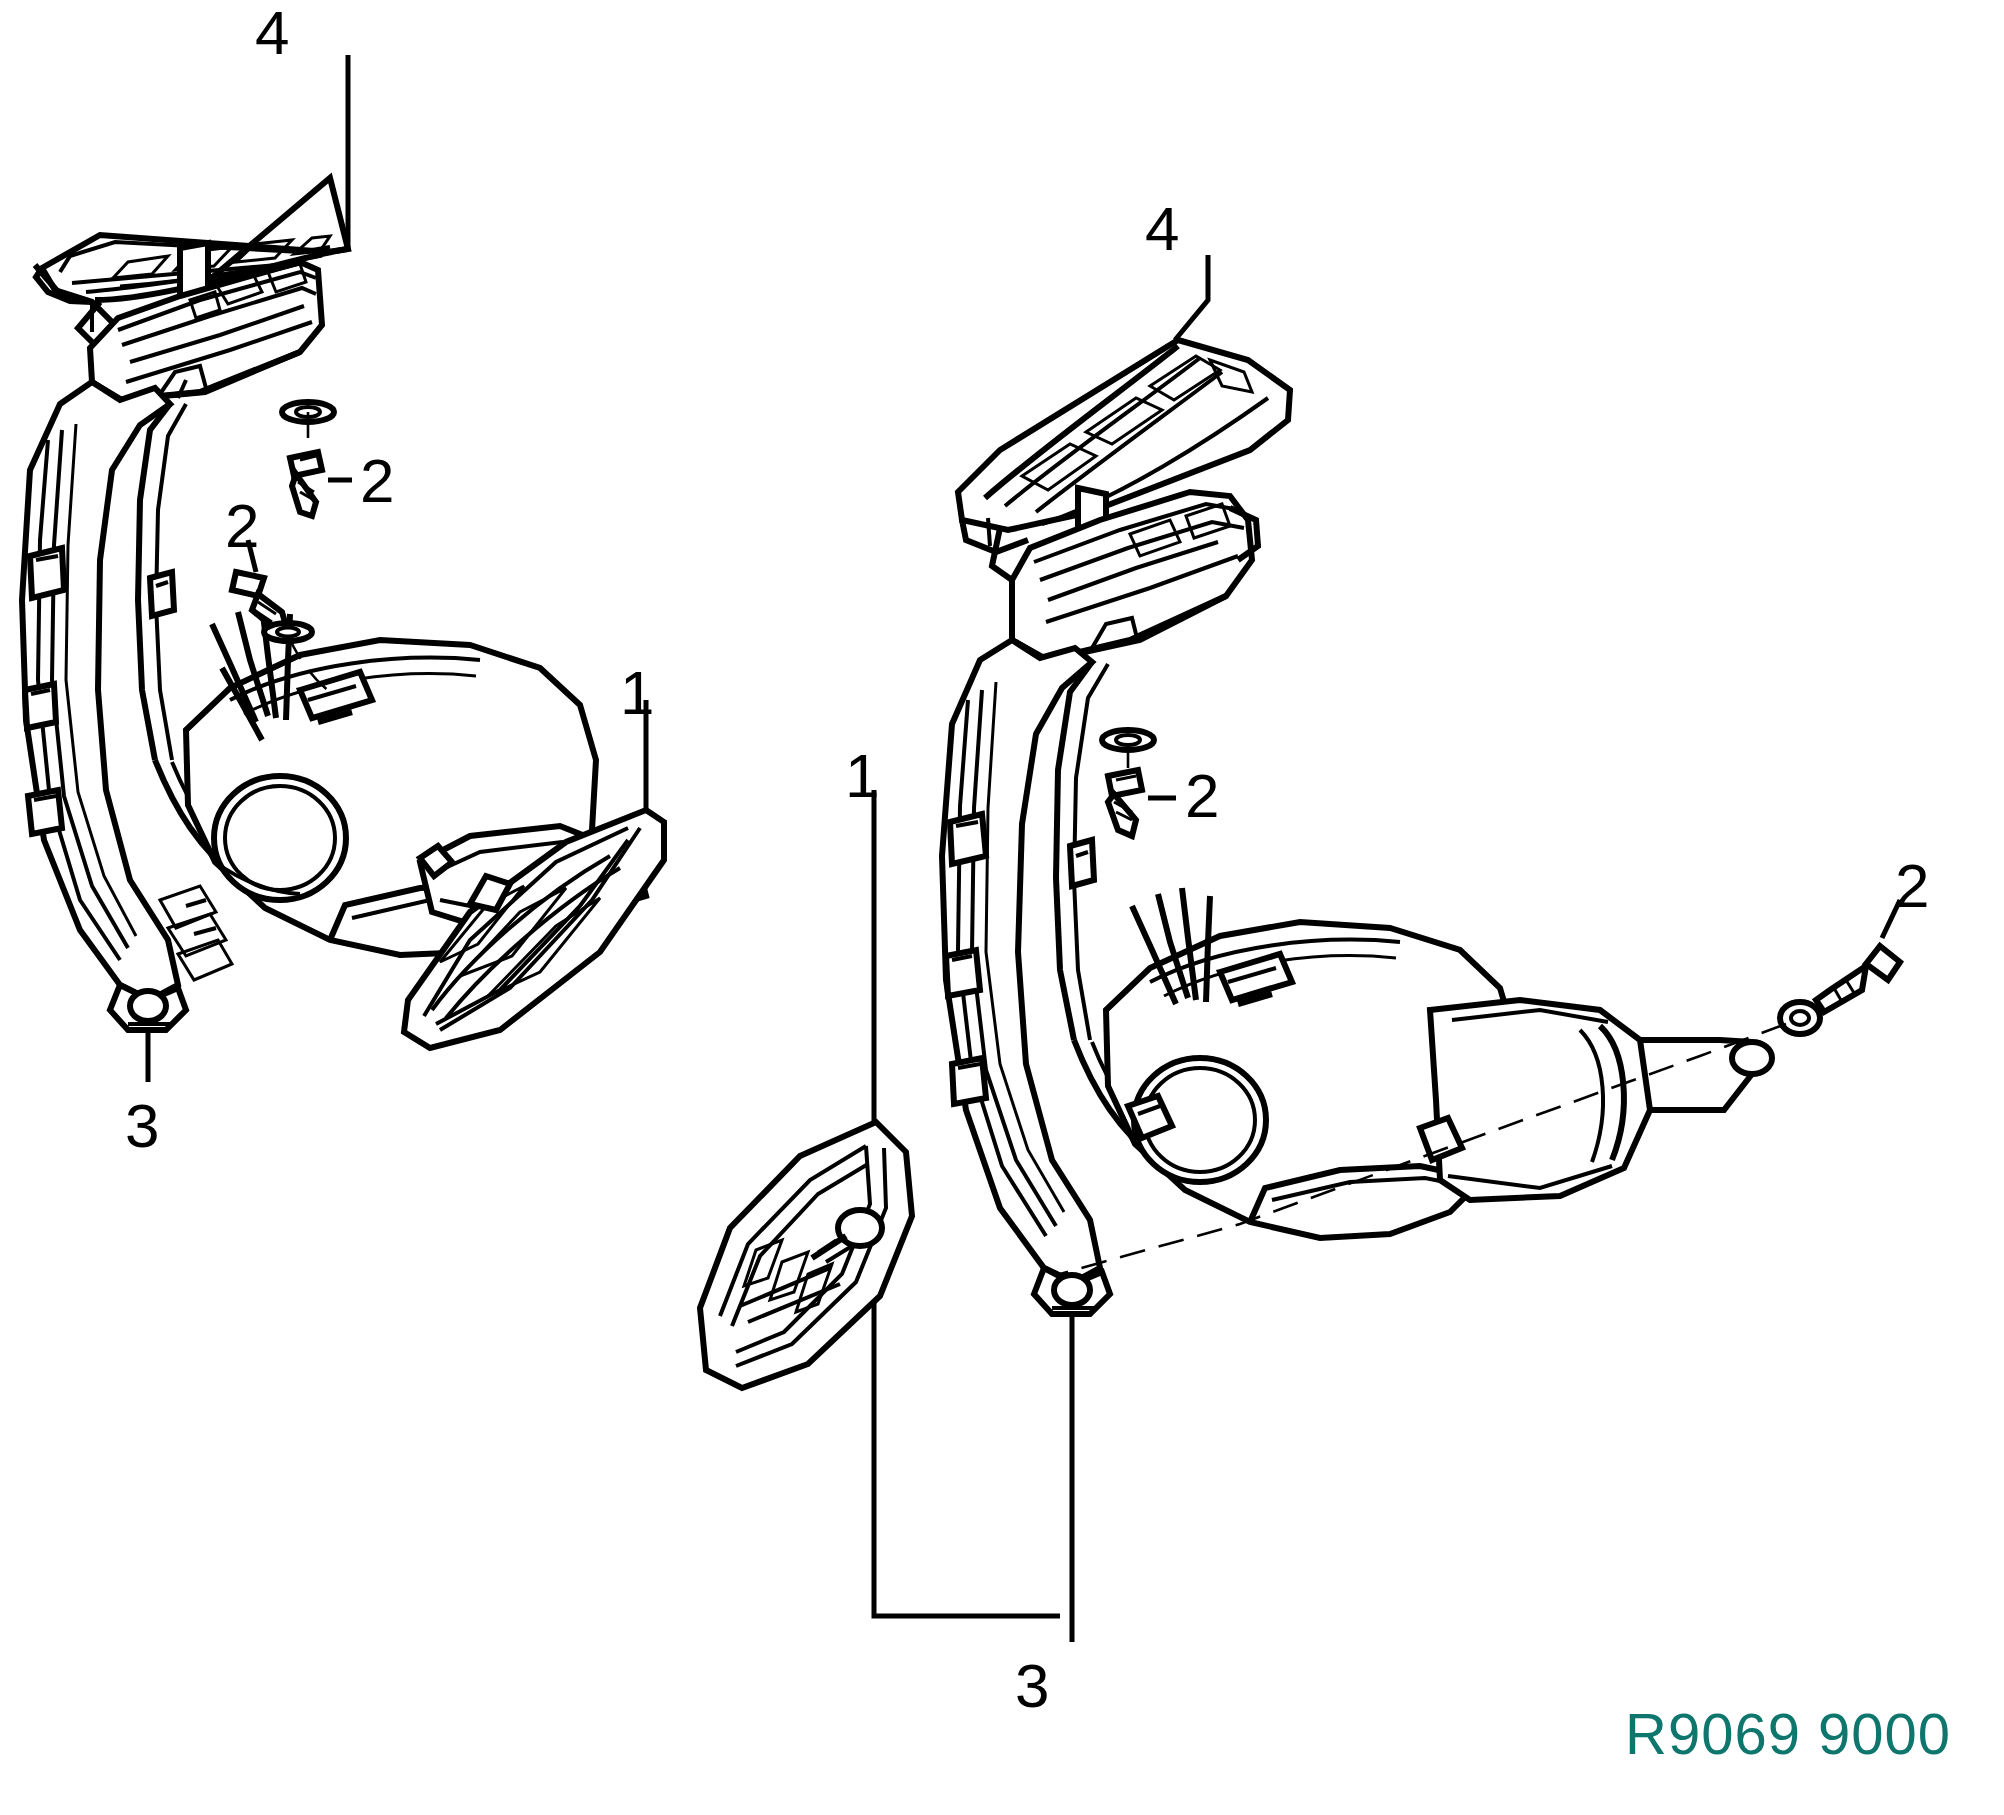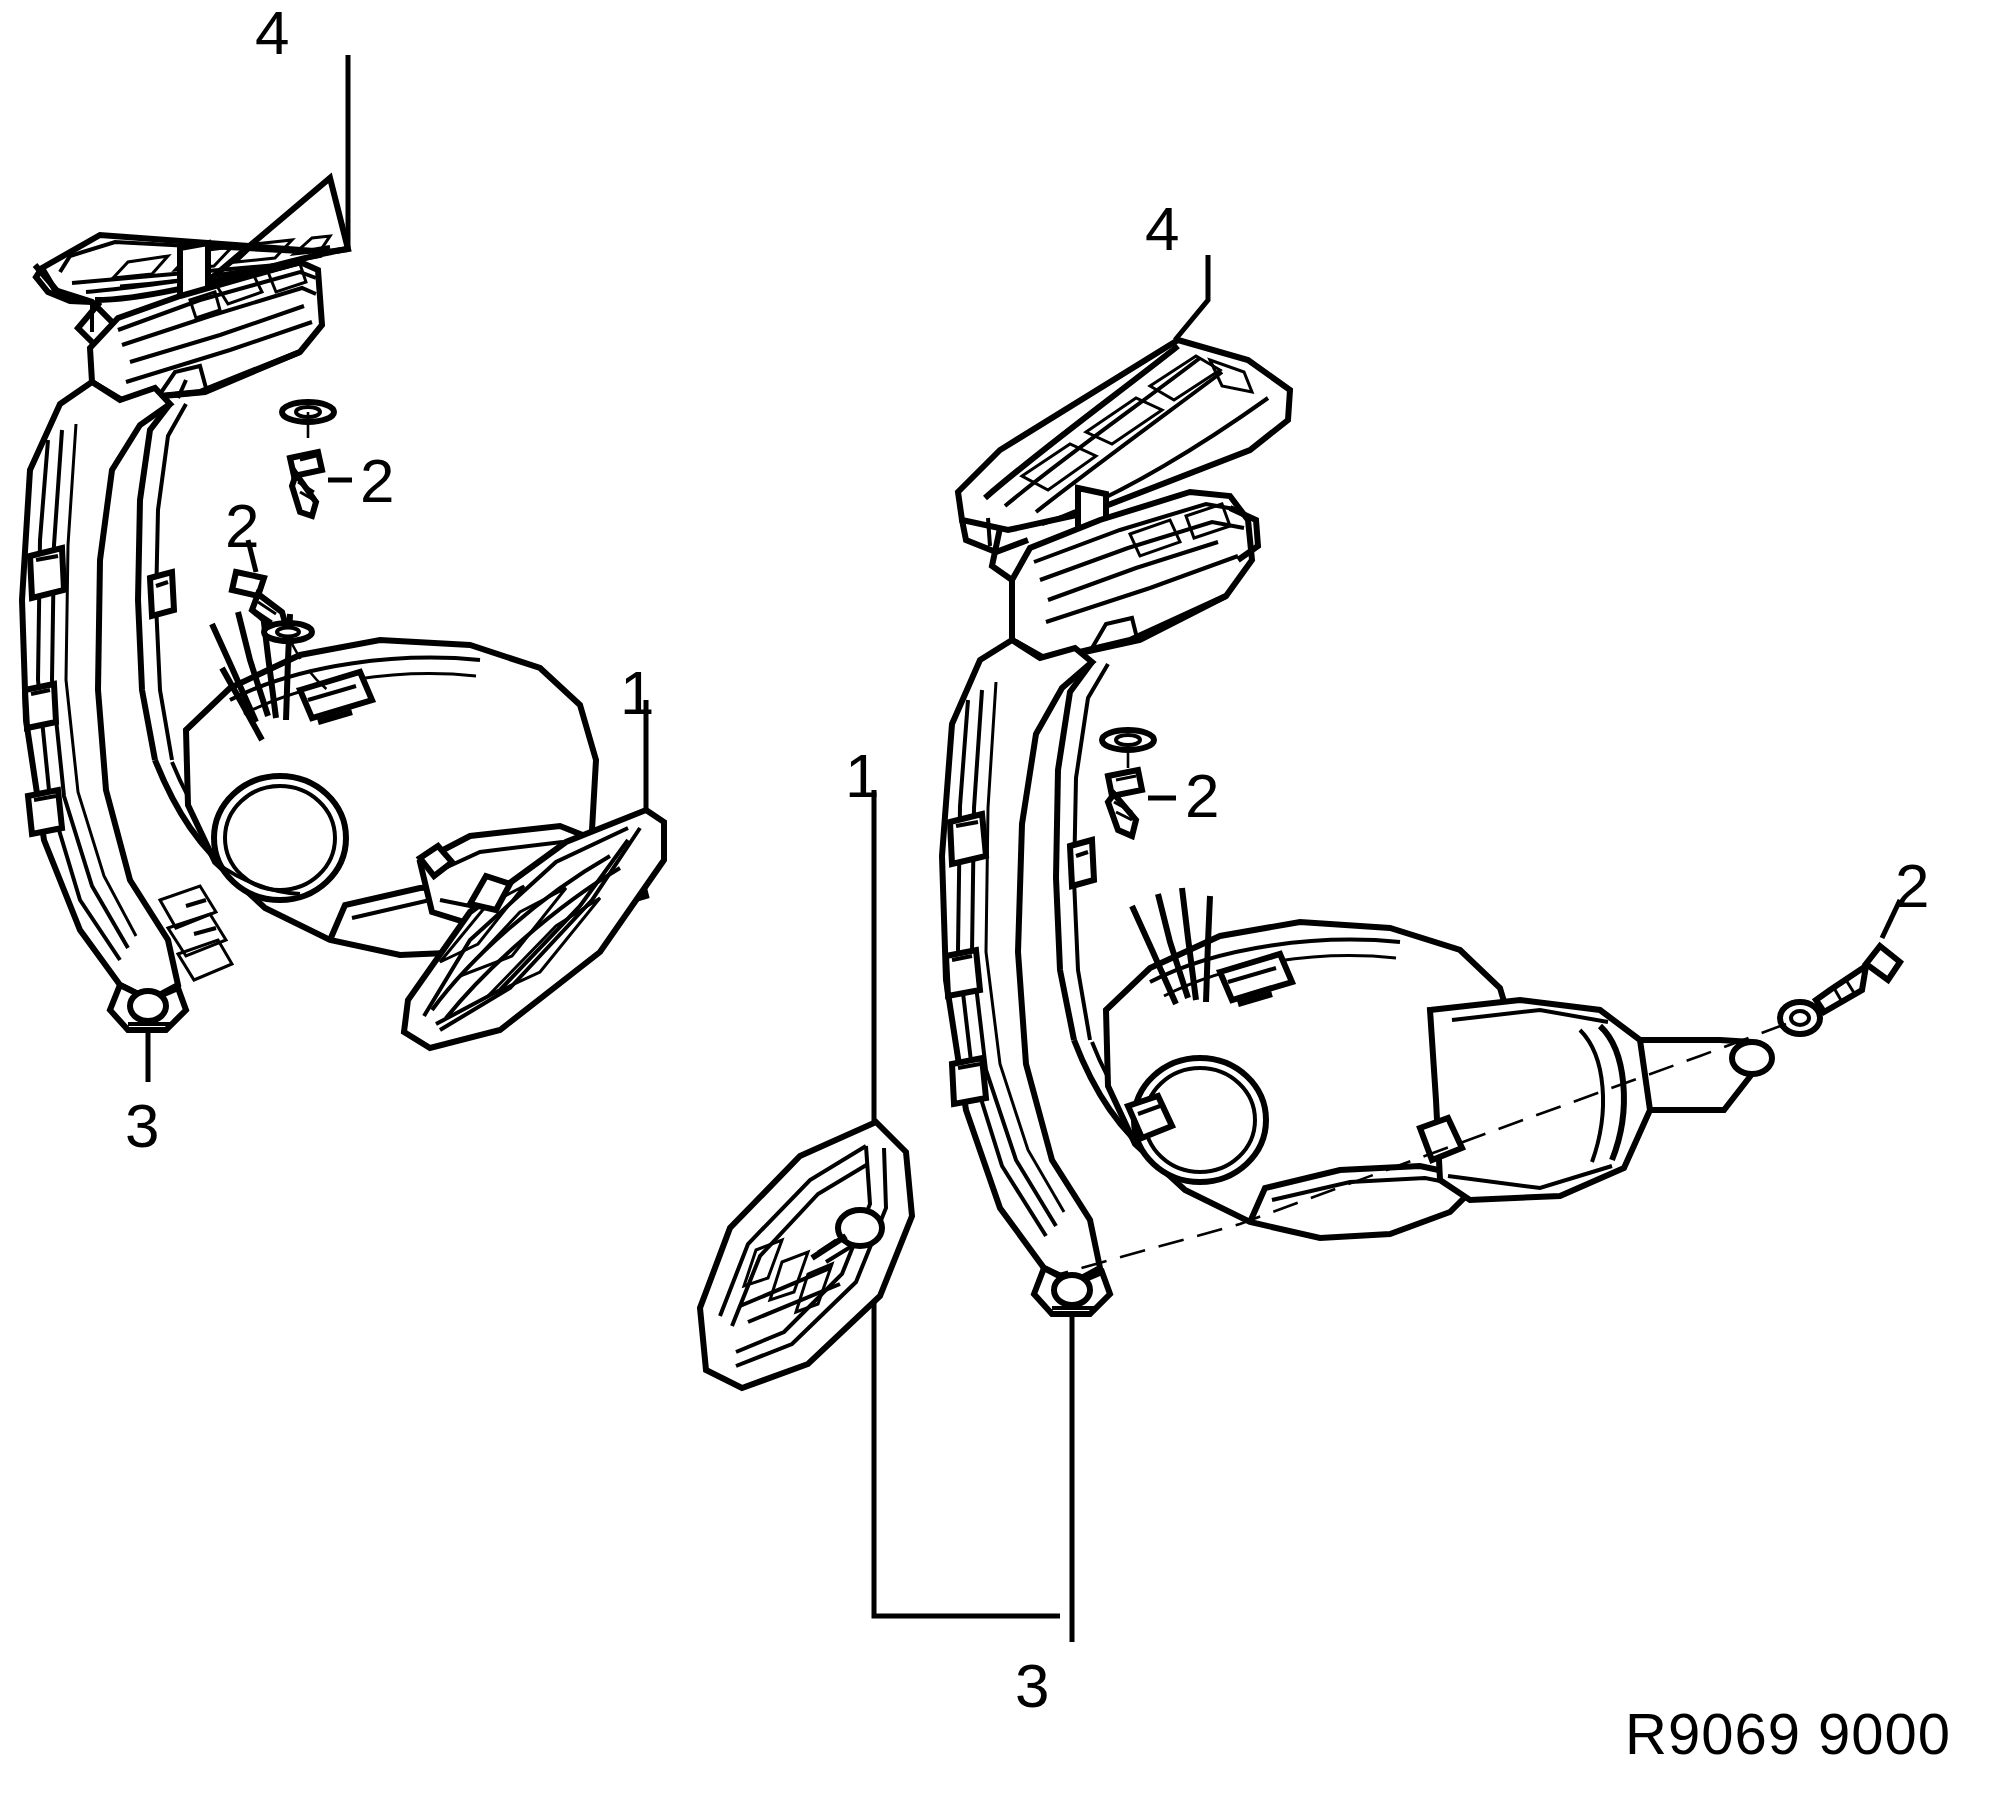--- a/index.html
+++ b/index.html
@@ -5,21 +5,21 @@
 <style>
   html,body{margin:0;padding:0;background:#ffffff;}
   body{width:2004px;height:1815px;position:relative;overflow:hidden;
        font-family:"Liberation Sans",sans-serif;color:#000;}
   #sheet{position:absolute;inset:0;width:2004px;height:1815px;}
   svg#art{position:absolute;left:0;top:0;width:2004px;height:1815px;}
   .callout{position:absolute;font-size:62px;font-weight:400;line-height:1;
            font-family:"Liberation Sans",sans-serif;color:#000;
            user-select:none;white-space:nowrap;}
   .figref{position:absolute;font-size:58px;letter-spacing:1px;
-          font-family:"Liberation Sans",sans-serif;color:#000000;white-space:nowrap;}
+          font-family:"Liberation Sans",sans-serif;color:#0f766e;white-space:nowrap;}
   .ln{stroke:#000;fill:none;}
   .l1{stroke-width:4;}
   .l2{stroke-width:6;}
   .l3{stroke-width:3;}
   .lead{stroke:#000;stroke-width:5;fill:none;}
   .dash{stroke:#000;stroke-width:2.6;fill:none;stroke-dasharray:26 14;}
   .fillw{fill:#ffffff;stroke:#000;}
 </style>
 </head>
 <body>

